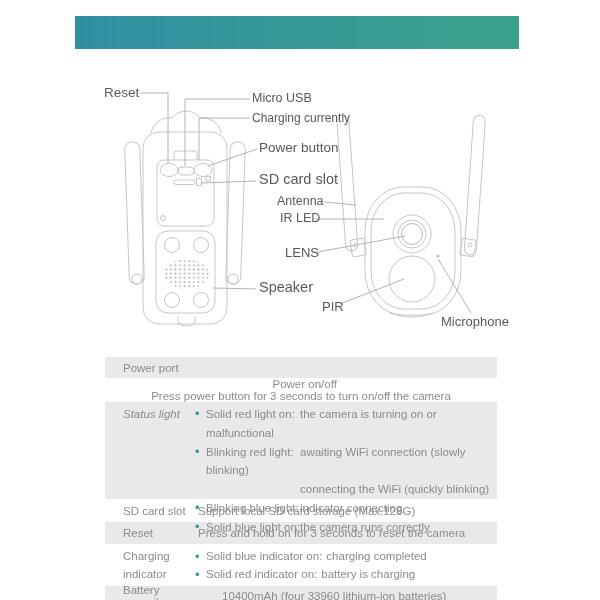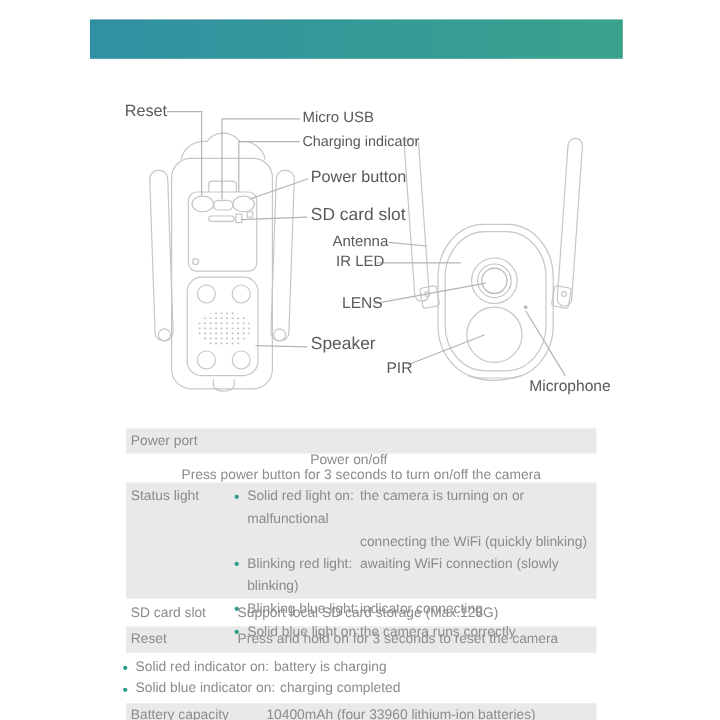--- a/index.html
+++ b/index.html
@@ -17,30 +17,30 @@
   .grille{position:absolute;left:164px;top:243px;width:45px;height:30px;
           border-radius:50%;
           background-image:radial-gradient(#bdbdbd 0.9px,transparent 1.1px);
           background-size:4.6px 4.2px;}
 
   
   .spec-table{position:absolute;left:105px;top:341px;width:392px;
               font-size:11.5px;color:#8b8b8b;}
   .t-row{display:flex;box-sizing:border-box;}
   .t-row.shaded{background:#e9e9e9;}
-  .t-label{width:93px;padding-left:4px;box-sizing:border-box;flex-shrink:0;}
+  .t-label{width:93px;padding-left:18px;box-sizing:border-box;flex-shrink:0;}
   .t-value{flex:1;}
   .r1{height:21px;align-items:center;}
   .r2{height:24px;align-items:center;flex-direction:column;}
   .r3{height:97px;padding-top:3px;}
   .r4{height:23px;align-items:center;}
   .r5{height:22px;align-items:center;}
   .r6{height:42px;padding-top:4px;}
   .r7{height:20px;align-items:center;}
-  .r3 .t-label{padding-top:3px;}
+  .r3 .t-label{padding-top:3px;font-style:italic;}
   .lbl2{line-height:17.5px;}
   .b-line{position:relative;line-height:18.8px;padding-left:8px;}
   .b-line.bulleted::before{content:"\2022";position:absolute;left:-3px;top:0;
         color:#2f9c8b;font-size:13px;}
   .r6 .b-line{line-height:17.5px;}
   .k{display:inline-block;width:94px;}
   .cont{padding-left:102px;}
   .k2{margin-right:4px;}
   .indent{margin-left:24px;}
 </style>
@@ -111,21 +111,21 @@
         <path d="M256,273 L213,272"></path>
         <path d="M340,288 L404,263"></path>
         <path d="M471,297 L438,243"></path>
       </g>
     </svg>
 
     <div class="grille"></div>
 
     <div class="dlabel" style="left:104px;top:70px;font-size:13.5px">Reset</div>
     <div class="dlabel" style="left:252px;top:76px;font-size:12.5px">Micro USB</div>
-    <div class="dlabel" style="left:252px;top:96px;font-size:12px">Charging indicator</div>
+    <div class="dlabel" style="left:252px;top:96px;font-size:12px">Charging currently</div>
     <div class="dlabel" style="left:259px;top:125px;font-size:13.5px">Power button</div>
     <div class="dlabel" style="left:259px;top:156px;font-size:14.5px">SD card slot</div>
     <div class="dlabel" style="left:277px;top:179px;font-size:12.5px">Antenna</div>
     <div class="dlabel" style="left:280px;top:196px;font-size:12.5px">IR LED</div>
     <div class="dlabel" style="left:285px;top:230px;font-size:13px">LENS</div>
     <div class="dlabel" style="left:259px;top:264px;font-size:14.5px">Speaker</div>
     <div class="dlabel" style="left:322px;top:284px;font-size:13px">PIR</div>
     <div class="dlabel" style="left:441px;top:299px;font-size:13px">Microphone</div>
   </div>
 
@@ -139,25 +139,25 @@
       <div class="t-label">Power on/off</div>
       <div class="t-value">Press power button for 3 seconds to turn on/off the camera</div>
     </div>
 
     <div class="t-row r3 shaded">
       <div class="t-label">Status light</div>
       <div class="t-value">
         <div class="b-line bulleted">
           <span class="k">Solid red light on:</span><span>the camera is turning on or malfunctional</span>
         </div>
+        <div class="b-line bulleted">
+          <span class="k">Blinking red light:</span><span>awaiting WiFi connection (slowly blinking)</span>
+        </div>
         <div class="b-line cont">
           <span>connecting the WiFi (quickly blinking)</span>
-        </div>
-        <div class="b-line bulleted">
-          <span class="k">Blinking red light:</span><span>awaiting WiFi connection (slowly blinking)</span>
         </div>
         <div class="b-line bulleted">
           <span class="k">Blinking blue light:</span><span>indicator connecting</span>
         </div>
         <div class="b-line bulleted">
           <span class="k">Solid blue light on:</span><span>the camera runs correctly</span>
         </div>
       </div>
     </div>
 
@@ -165,26 +165,30 @@
       <div class="t-label">SD card slot</div>
       <div class="t-value">Support local SD card storage (Max.128G)</div>
     </div>
 
     <div class="t-row r5 shaded">
       <div class="t-label">Reset</div>
       <div class="t-value">Press and hold on for 3 seconds to reset the camera</div>
     </div>
 
     <div class="t-row r6">
+      <div class="t-label">
+        <div class="lbl2">Charging</div>
+        <div class="lbl2">indicator</div>
+      </div>
       <div class="t-value">
         <div class="b-line bulleted">
-          <span class="k2">Solid red indicator on:</span><span>battery is charging</span>
+          <span class="k2">Solid blue indicator on:</span><span>charging completed</span>
         </div>
         <div class="b-line bulleted">
-          <span class="k2">Solid blue indicator on:</span><span>charging completed</span>
+          <span class="k2">Solid red indicator on:</span><span>battery is charging</span>
         </div>
       </div>
     </div>
 
     <div class="t-row r7 shaded">
       <div class="t-label">Battery capacity</div>
       <div class="t-value indent">10400mAh (four 33960 lithium-ion batteries)</div>
     </div>
 
   </div>

